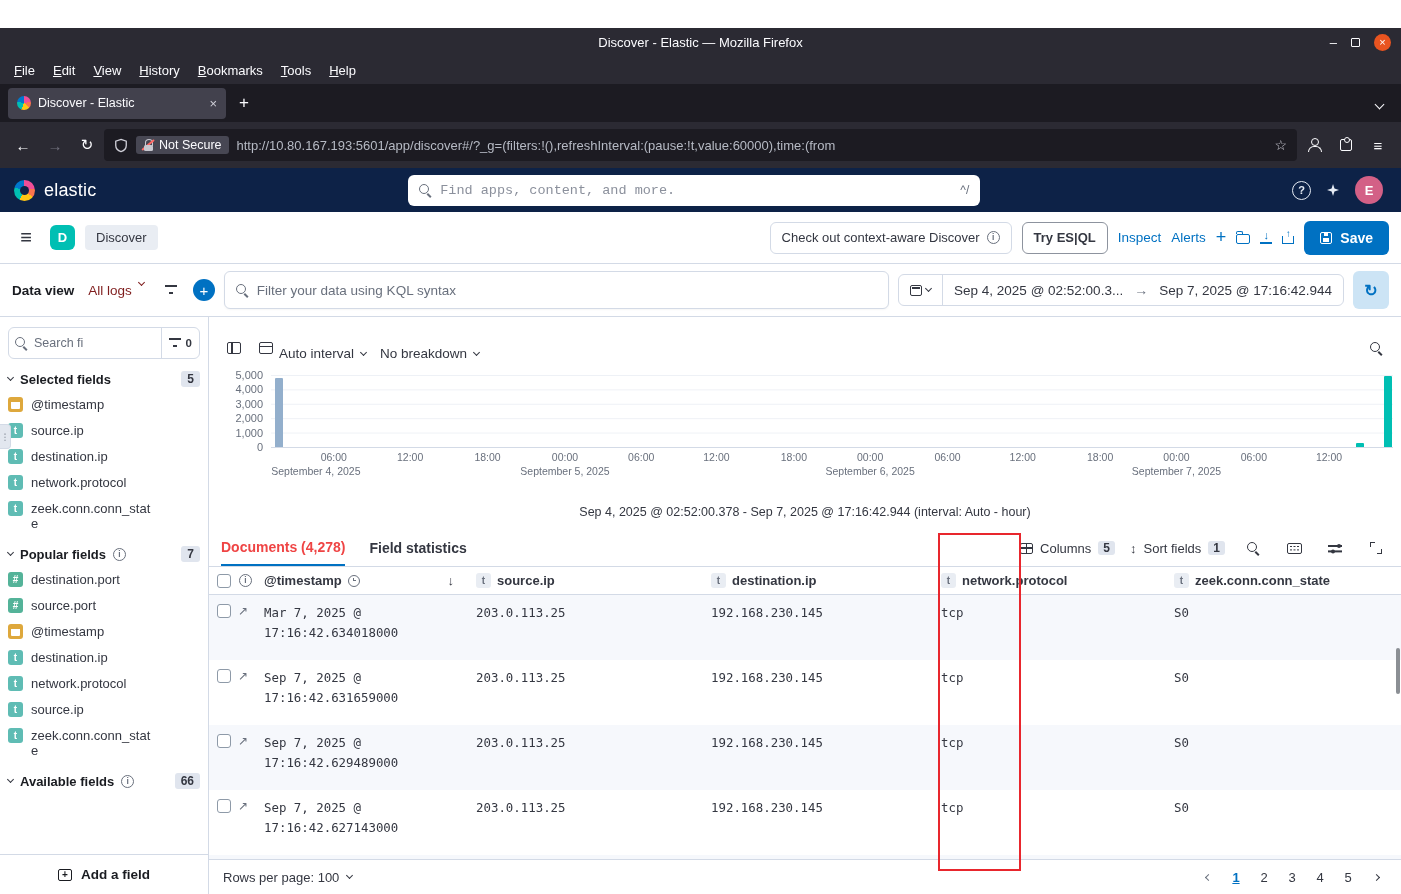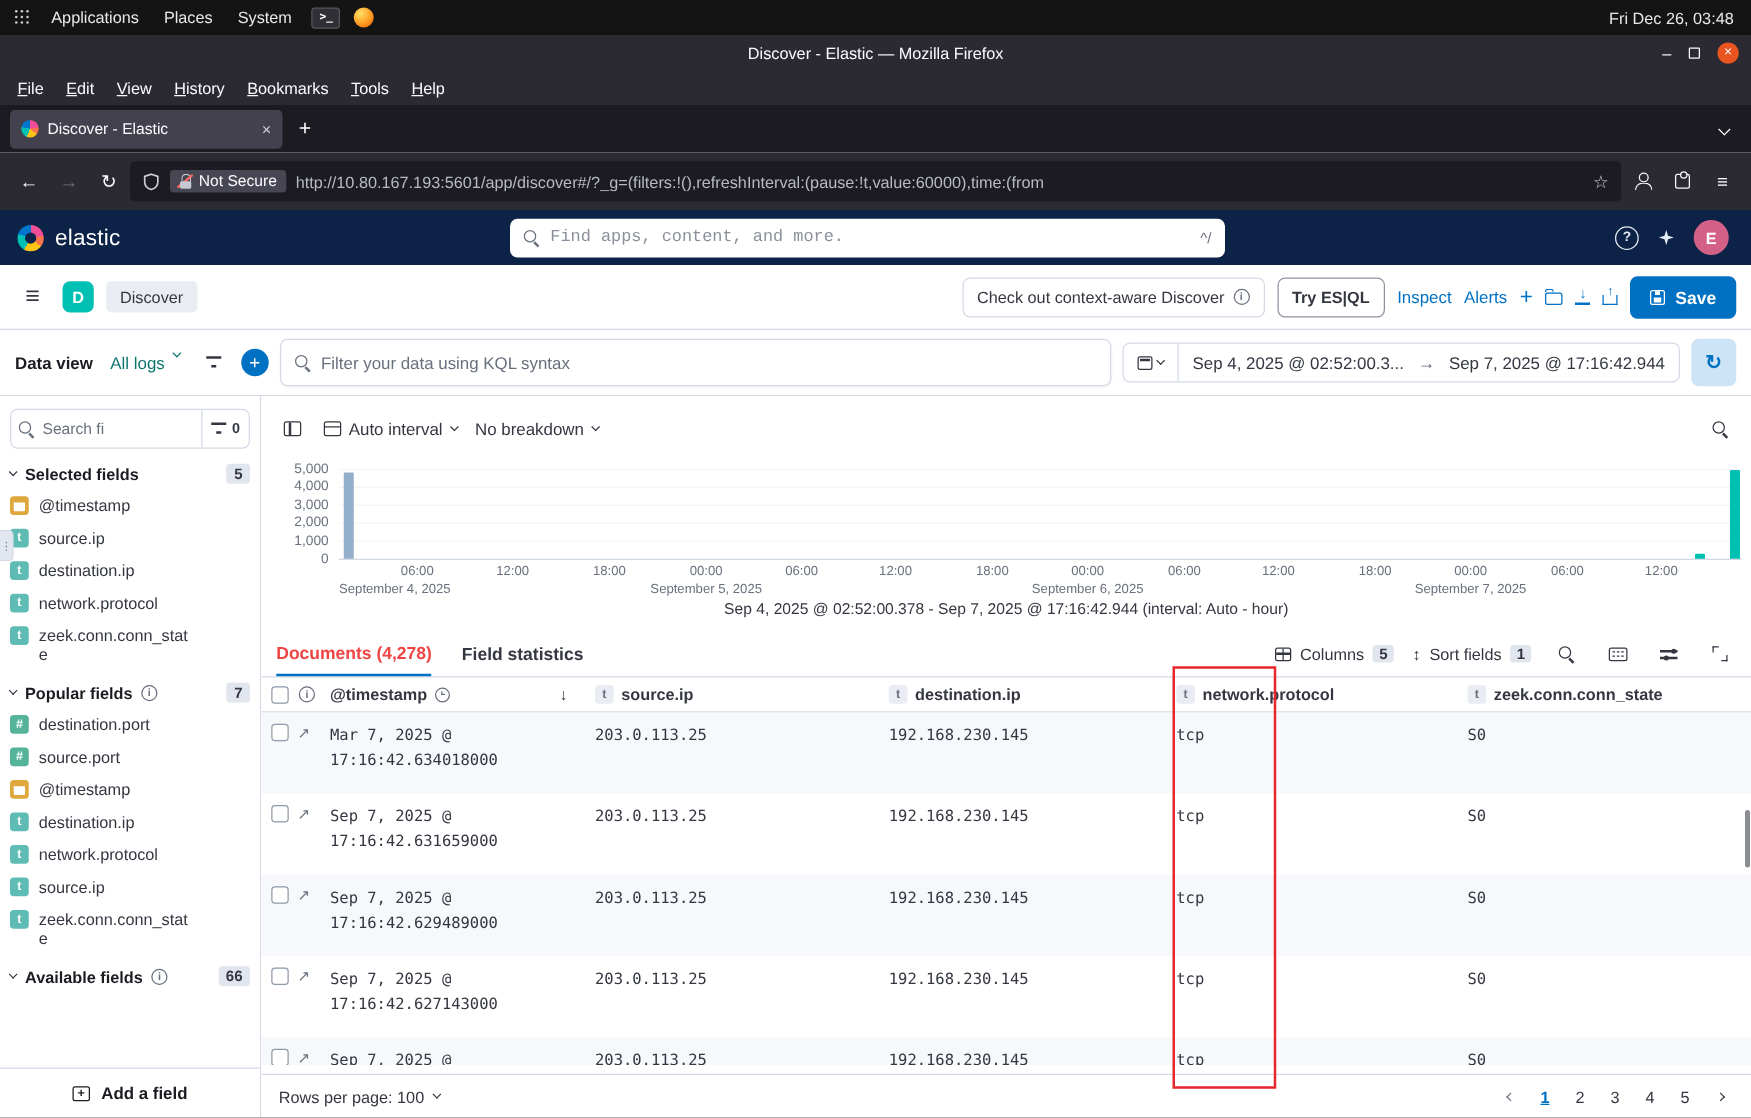--- a/index.html
+++ b/index.html
@@ -135,21 +135,21 @@
   .kb-app .sp{flex:1}
   .btn-ghost{height:32px;border:1px solid #d3dae6;border-radius:6px;background:#fff;display:inline-flex;align-items:center;gap:7px;padding:0 11px;font-size:13px;font-weight:500;color:#343741}
   .btn-esql{border-color:#8d939e;font-weight:600}
   .applink{color:#0071c2;font-size:13.5px}
   .appicon{color:#0071c2;display:inline-flex;align-items:center;font-size:18px}
   .btn-save{height:34px;border-radius:6px;background:#0071c2;color:#fff;display:inline-flex;align-items:center;gap:8px;padding:0 16px;font-size:14px;font-weight:600}
 
   
   .kb-query{position:absolute;top:264px;left:0;right:0;height:53px;background:#fff;border-bottom:1px solid #d3dae6;display:flex;align-items:center;padding:0 12px;gap:9px}
   .dv-label{font-size:13.5px;font-weight:600;color:#1a1c21}
-  .dv-btn{display:inline-flex;align-items:flex-start;gap:7px;font-size:13.5px;color:#0f766e;padding:0 5px}
+  .dv-btn{display:inline-flex;align-items:flex-start;gap:7px;font-size:13.5px;color:#7f1d1d;padding:0 5px}
   .iconbtn{display:inline-flex;align-items:center;justify-content:center;color:#343741;width:26px;height:26px}
   .addfilter{width:22px;height:22px;border-radius:50%;background:#0071c2;color:#fff;font-size:15px;display:inline-flex;align-items:center;justify-content:center;line-height:1}
   .kql{flex:1;height:38px;border:1px solid #d3dae6;border-radius:6px;background:#fff;box-shadow:0 1px 2px rgba(0,0,0,.04);display:flex;align-items:center;padding:0 11px;gap:8px;color:#69707d;min-width:0}
   .kql input{flex:1;border:none;outline:none;font-size:13.5px;color:#343741;font-family:"Liberation Sans",sans-serif;background:transparent;min-width:0}
   .kql input::placeholder{color:#69707d}
   .dategrp{height:32px;border:1px solid #d3dae6;border-radius:6px;background:#fff;display:flex;align-items:center;flex:none}
   .cal-btn{width:44px;height:100%;border-right:1px solid #d3dae6;display:inline-flex;align-items:center;justify-content:center;gap:4px;color:#343741}
   .date-txt{padding:0 11px;font-size:13.5px;color:#343741;white-space:nowrap}
   .date-arrow{color:#69707d;font-size:14px}
   .btn-update{width:36px;height:38px;border-radius:6px;background:#cce4f5;color:#0071c2;font-size:16px;font-weight:700;display:inline-flex;align-items:center;justify-content:center;flex:none}
@@ -167,32 +167,32 @@
   .sb-section-h{display:flex;align-items:center;gap:7px;padding:10px 8px 4px;color:#1a1c21}
   .sb-section-h .chev{color:#343741}
   .sb-label{font-size:13px;font-weight:700}
   .sb-section-h .i-info{color:#69707d}
   .count-badge{margin-left:auto;background:#e0e5ee;border-radius:3px;padding:1px 6px;font-size:12px;font-weight:600;color:#343741}
   .sb-field{display:flex;align-items:flex-start;gap:8px;padding:5.5px 8px;font-size:13px;color:#343741}
   .sb-field .fname{max-width:122px;word-break:break-all;line-height:15px}
   .sb-addfield{position:absolute;bottom:0;left:0;right:0;height:40px;border-top:1px solid #d3dae6;display:flex;align-items:center;justify-content:center;gap:9px;font-size:13.5px;font-weight:600;color:#1a1c21;background:#fff}
 
   .kb-main{flex:1;position:relative;overflow:hidden;background:#fff;min-width:0}
-  .chart-bar{display:flex;align-items:center;padding:8px 12px 0;gap:0;height:44px}
+  .chart-bar{display:flex;align-items:flex-end;padding:8px 12px 0;gap:0;height:44px}
   .cbtn{display:inline-flex;align-items:center;gap:7px;font-size:13.5px;color:#343741}
   .chart-bar .sp{flex:1}
   .chart{margin:14px 8px 0 62px;height:73px;position:relative;border-bottom:1px solid #d3dae6;
     background-image:linear-gradient(#eef1f6 1px,transparent 1px);background-size:100% 20%;}
   .ylab{position:absolute;right:calc(100% + 8px);transform:translateY(-50%);font-size:11px;color:#69707d;white-space:nowrap}
   .bar{position:absolute;bottom:0;width:8px;border-radius:1px 1px 0 0}
   .xrow{position:relative;margin:3px 8px 0 62px;height:13px;font-size:10.5px;color:#69707d}
   .xrow span{position:absolute;transform:translateX(-50%);white-space:nowrap}
   .drow{position:relative;margin:1px 8px 0 62px;height:13px;font-size:10.5px;color:#69707d}
   .drow span{position:absolute;transform:translateX(-50%);white-space:nowrap}
-  .chart-caption{text-align:center;font-size:12.5px;color:#343741;margin-top:2px}
+  .chart-caption{text-align:center;font-size:12.5px;color:#343741;margin-top:27px}
   .doc-tabbar{display:flex;align-items:center;padding:0 12px;margin-top:11px;border-bottom:1px solid #d3dae6;height:37px;gap:24px}
   .doc-tab{font-size:14px;font-weight:600;color:#343741;height:100%;display:inline-flex;align-items:center}
   .doc-tab.active{color:#ef4444;border-bottom:2px solid #0071c2}
   .doc-ctls{margin-left:auto;display:flex;align-items:center;gap:15px;color:#343741}
   .ctl-btn{display:inline-flex;align-items:center;gap:7px;font-size:13px;color:#343741}
   .mini-badge{background:#e0e5ee;border-radius:3px;padding:0 5px;font-size:12px;font-weight:600}
   .grid-head{display:grid;grid-template-columns:49px 212px 235px 230px 233px 1fr;height:28px;align-items:center;border-bottom:1px solid #d3dae6;font-size:13px;font-weight:700;color:#343741}
   .gh{display:flex;align-items:center;gap:6px;padding:0 6px;min-width:0}
   .gh.lead{padding-left:8px;gap:8px}
   .gh .i-clock{color:#69707d}
@@ -213,30 +213,20 @@
   
   .annotation{position:absolute;left:938px;top:533px;width:83px;height:338px;border:2px solid #e8262d;z-index:60;pointer-events:none}
   .scrollthumb{position:absolute;right:1px;top:648px;width:4px;height:46px;background:#8b8f94;border-radius:2px;z-index:70}
   .panel-handle{position:absolute;left:0;top:424px;width:11px;height:25px;background:#e2e7ef;border:1px solid #d3dae6;border-left:none;border-radius:0 4px 4px 0;z-index:40;display:flex;align-items:center;justify-content:center;color:#69707d;font-size:9px}
 </style>
 </head>
 <body>
 
 <div class="screen">
 
-  <div class="gnome">
-    <span class="i-dots"></span>
-    <span class="gmenu">Applications</span>
-    <span class="gmenu">Places</span>
-    <span class="gmenu">System</span>
-    <span class="term">&gt;_</span>
-    <span class="ffx"></span>
-    <span class="gspacer"></span>
-    <span class="gclock">Fri Dec 26, 03:48</span>
-  </div>
 
   <div class="ff-title">
     <span>Discover - Elastic — Mozilla Firefox</span>
     <span class="winctl">
       <span class="winbtn">–</span>
       <span class="winbtn">
           <span class="i-restore"></span>
         </span>
       <span class="winclose">×</span>
     </span>

